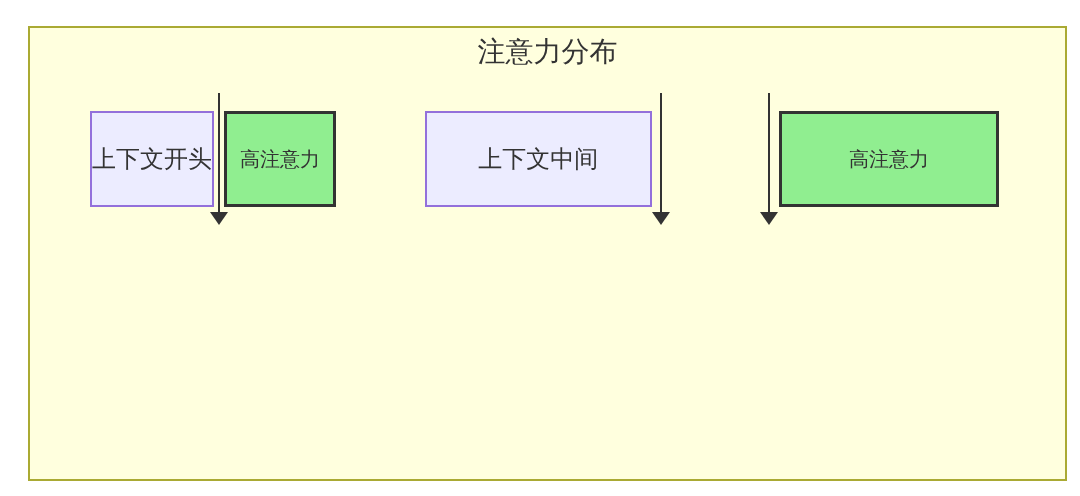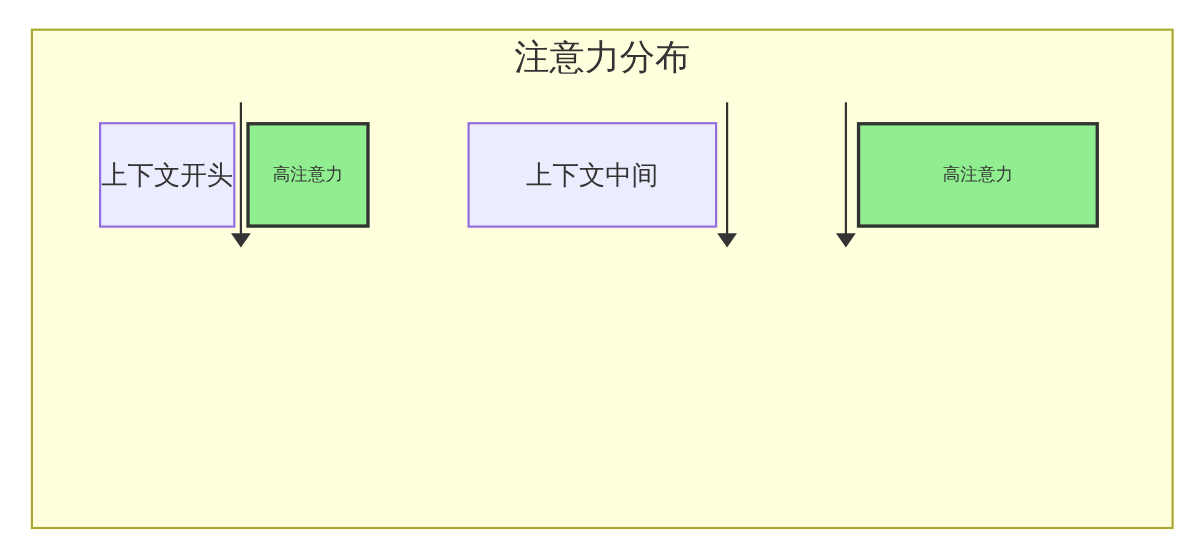--- a/index.html
+++ b/index.html
@@ -20,21 +20,21 @@
     left: 28px;
     top: 26px;
     width: 1039px;
     height: 455px;
     background: var(--container-fill, #ffffde);
     border: 2px solid var(--container-border, #aaaa33);
     padding: 6px 60px 0 60px;
   }
   .diagram-title {
     text-align: center;
-    font-size: 32px;
+    font-size: 28px;
     line-height: 36px;
     height: 36px;
     color: var(--text, #333333);
   }
   .columns-row {
     display: flex;
     justify-content: space-between;
     margin-top: 23px;
   }
   .flow-column {
@@ -78,21 +78,21 @@
     border-right: 9px solid transparent;
     border-top: 13px solid var(--arrow, #333333);
   }
   .target-node {
     width: 220px;
     height: 96px;
     border: 3px solid var(--target-border, #333333);
     display: flex;
     align-items: center;
     justify-content: center;
-    font-size: 16px;
+    font-size: 20px;
     color: var(--text, #333333);
   }
   .target-node[data-type="high"] { background: var(--high-fill, #90EE90); }
   .target-node[data-type="low"]  { background: var(--low-fill, #FF8A8A); }
 </style>
 </head>
 <body>
 
 <div class="page">
   <div class="diagram-container">

